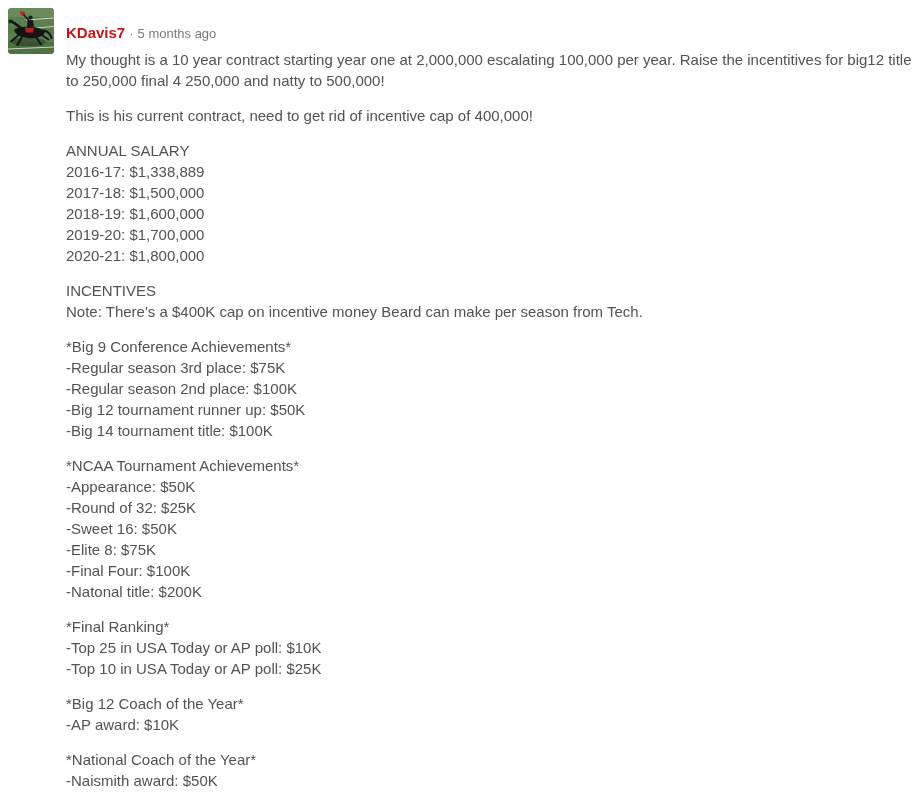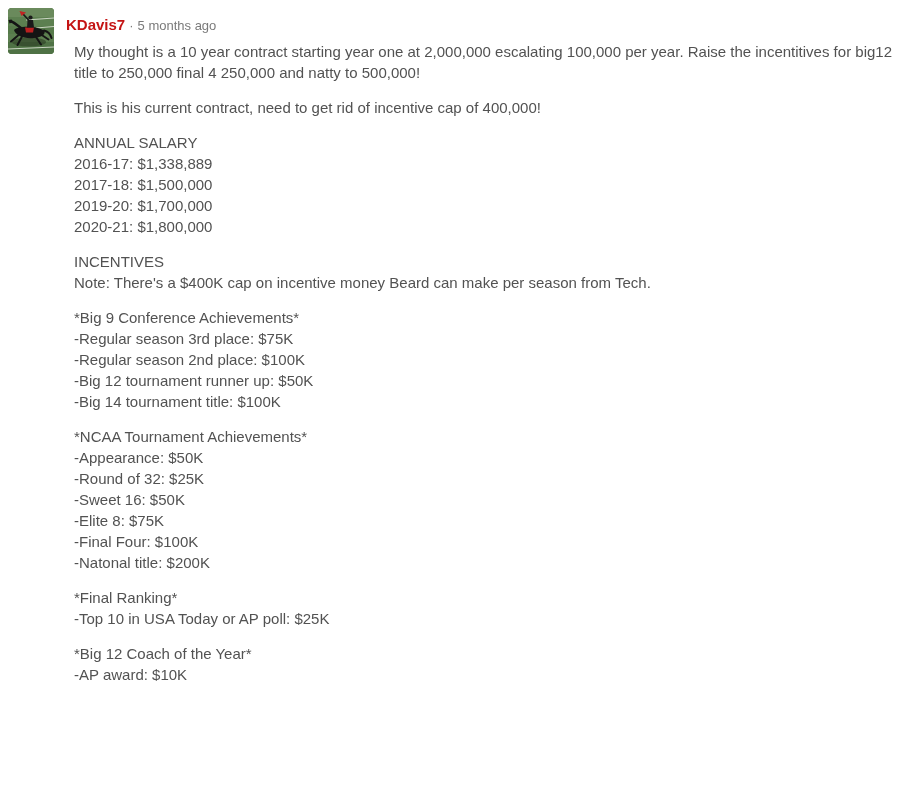--- a/index.html
+++ b/index.html
@@ -22,21 +22,21 @@
     width: 46px;
     height: 46px;
     border-radius: 4px;
     overflow: hidden;
     cursor: pointer;
     background: #5c7f50;
   }
   .avatar svg { display: block; }
   .content {
     margin-left: 66px;
-    padding-top: 16px;
+    padding-top: 24px;
     width: 846px;
   }
   .header {
     font-size: 15px;
     line-height: 18px;
     margin-bottom: 6px;
     white-space: nowrap;
   }
   .author {
     color: #c41414;
@@ -52,21 +52,21 @@
   .time {
     color: #7a7a7a;
     font-size: 13px;
     cursor: pointer;
   }
   .body {
     font-size: 15px;
     line-height: 21px;
     color: #525252;
   }
-  .body p { margin: 0 0 14px 8px; }
+  .body p { margin: 0 0 14px 0; }
   .body p:last-child { margin-bottom: 0; }
   .line { display: block; }
 </style>
 </head>
 <body>
 
 <div class="comment">
 
   <div class="avatar">
     <svg viewBox="0 0 46 46" width="46" height="46" xmlns="http://www.w3.org/2000/svg">
@@ -121,20 +121,21 @@
       </p>
 
       <p>
         <span>This is his current contract, need to get rid of incentive cap of 400,000!</span>
       </p>
 
       <p>
         <span class="line">ANNUAL SALARY</span>
         <span class="line">2016-17: $1,338,889</span>
         <span class="line">2017-18: $1,500,000</span>
+        <span class="line">2018-19: $1,600,000</span>
         <span class="line">2019-20: $1,700,000</span>
         <span class="line">2020-21: $1,800,000</span>
       </p>
 
       <p>
         <span class="line">INCENTIVES</span>
         <span class="line">Note: There's a $400K cap on incentive money Beard can make per season from Tech.</span>
       </p>
 
       <p>
@@ -150,24 +151,29 @@
         <span class="line">-Appearance: $50K</span>
         <span class="line">-Round of 32: $25K</span>
         <span class="line">-Sweet 16: $50K</span>
         <span class="line">-Elite 8: $75K</span>
         <span class="line">-Final Four: $100K</span>
         <span class="line">-Natonal title: $200K</span>
       </p>
 
       <p>
         <span class="line">*Final Ranking*</span>
+        <span class="line">-Top 25 in USA Today or AP poll: $10K</span>
         <span class="line">-Top 10 in USA Today or AP poll: $25K</span>
       </p>
 
       <p>
         <span class="line">*Big 12 Coach of the Year*</span>
         <span class="line">-AP award: $10K</span>
       </p>
 
+      <p>
+        <span class="line">*National Coach of the Year*</span>
+        <span class="line">-Naismith award: $50K</span>
+      </p>
 
     </div>
   </div>
 </div>
 
 </body></html>

